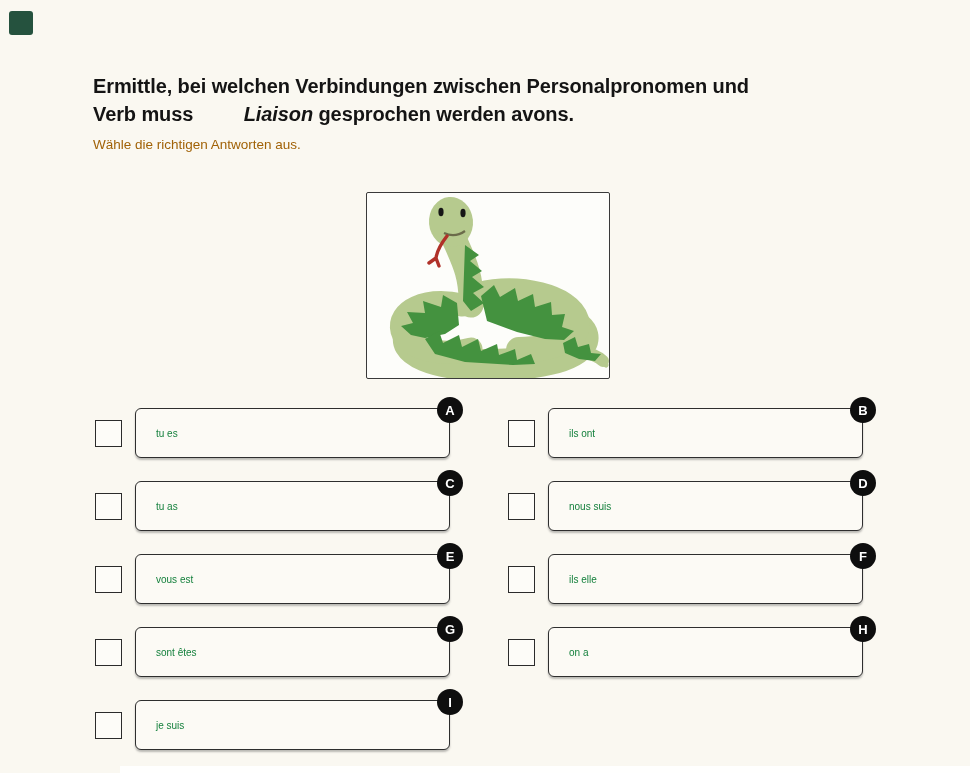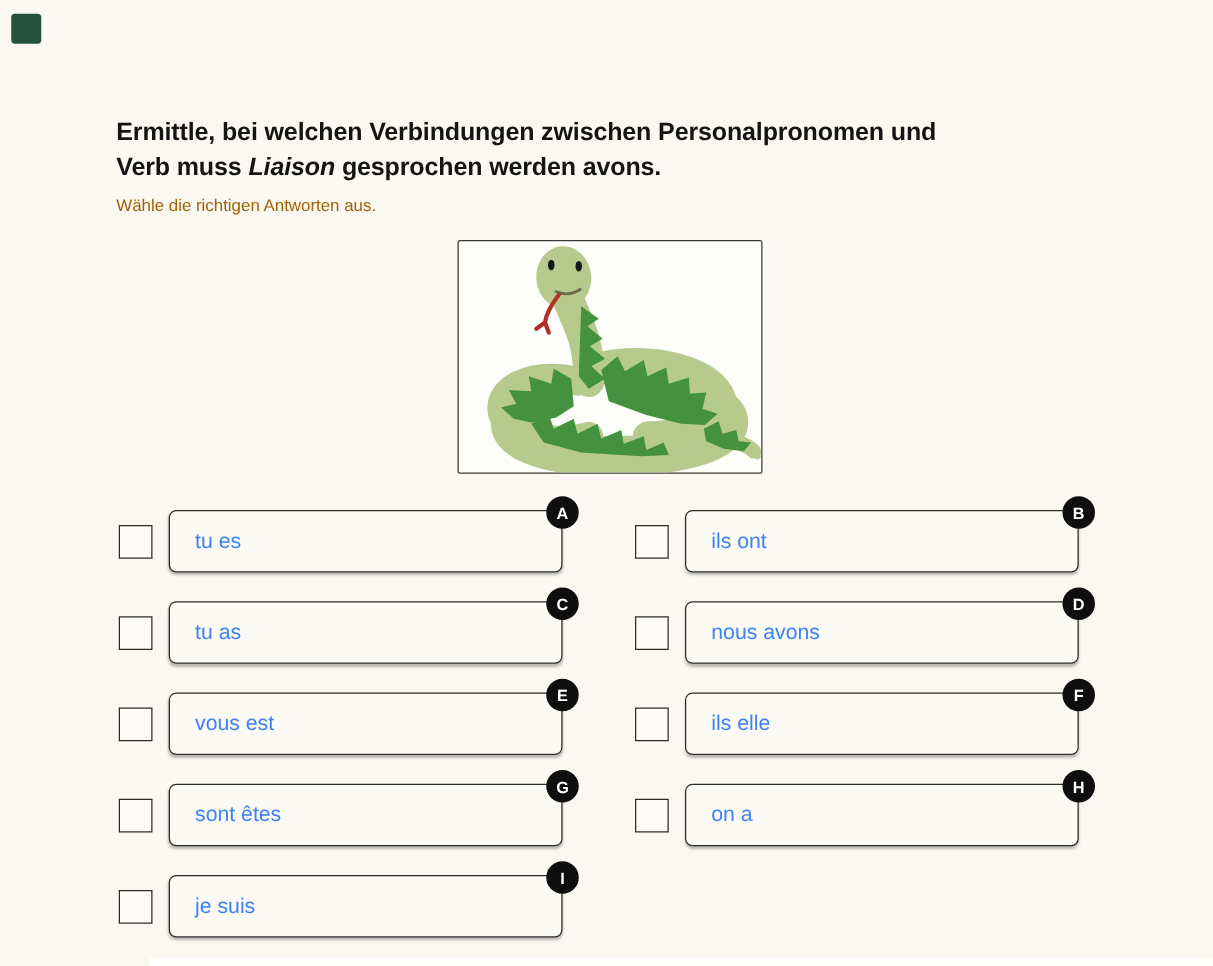--- a/index.html
+++ b/index.html
@@ -11,26 +11,26 @@
     font-family: "Liberation Sans", sans-serif;
     -webkit-font-smoothing: antialiased;
   }
 
   .corner-square {
     position: absolute; left: 9px; top: 11px;
     width: 24px; height: 24px;
     border-radius: 3px;
   }
 
-  .task-head { position: absolute; left: 93px; top: 92px; width: 800px; }
+  .task-head { position: absolute; left: 93px; top: 72px; width: 800px; }
   .task-title {
     font-size: 20px; font-weight: 700; line-height: 28px;
     color: #141414; letter-spacing: -0.1px;
   }
-  .task-title .it { font-style: italic; }
+  .task-title .it { font-style: italic; margin-left: 45px; }
   .task-subtitle {
     margin-top: 9px; font-size: 13.5px; color: #a16207;
   }
 
   .image-frame {
     position: absolute; left: 366px; top: 192px;
     width: 242px; height: 185px;
     background: #fdfdfa;
     border: 1.6px solid #3a3a3a;
     border-radius: 2px;
@@ -64,21 +64,21 @@
     box-sizing: border-box;
     background: #fcfaf5;
     border: 1.7px solid #2e2e2e;
     border-radius: 6px;
     box-shadow: 0 2px 2px rgba(70,70,70,0.35);
     display: flex; align-items: center;
     padding-left: 20px;
     cursor: pointer;
   }
   .answer-label {
-    font-size: 17px; color: #3b82f6;
+    font-size: 10px; color: #15803d;
   }
   .letter-badge {
     position: absolute; top: -12px; right: -14px;
     width: 26px; height: 26px;
     border-radius: 50%;
     background: #0e0e0e;
     color: #ffffff;
     font-size: 13px; font-weight: 700;
     display: flex; align-items: center; justify-content: center;
     line-height: 1;
@@ -190,21 +190,21 @@
     <div class="checkbox"></div>
     <div class="answer-card">
       <span class="answer-label">ils ont</span>
       <span class="letter-badge" style="background: rgb(14, 14, 14); color: rgb(255, 255, 255);">B</span>
     </div>
   </div>
 
   <div class="option-row">
     <div class="checkbox"></div>
     <div class="answer-card">
-      <span class="answer-label">nous avons</span>
+      <span class="answer-label">nous suis</span>
       <span class="letter-badge" style="background: rgb(14, 14, 14); color: rgb(255, 255, 255);">D</span>
     </div>
   </div>
 
   <div class="option-row">
     <div class="checkbox"></div>
     <div class="answer-card">
       <span class="answer-label">ils elle</span>
       <span class="letter-badge" style="background: rgb(14, 14, 14); color: rgb(255, 255, 255);">F</span>
     </div>

